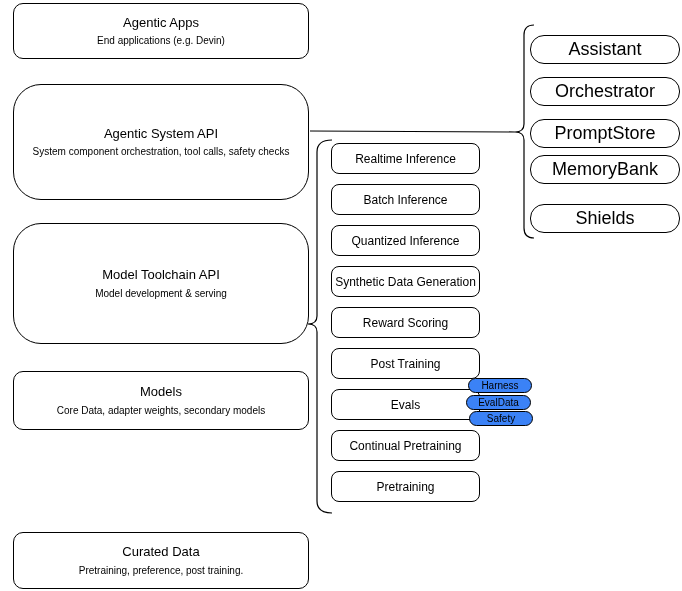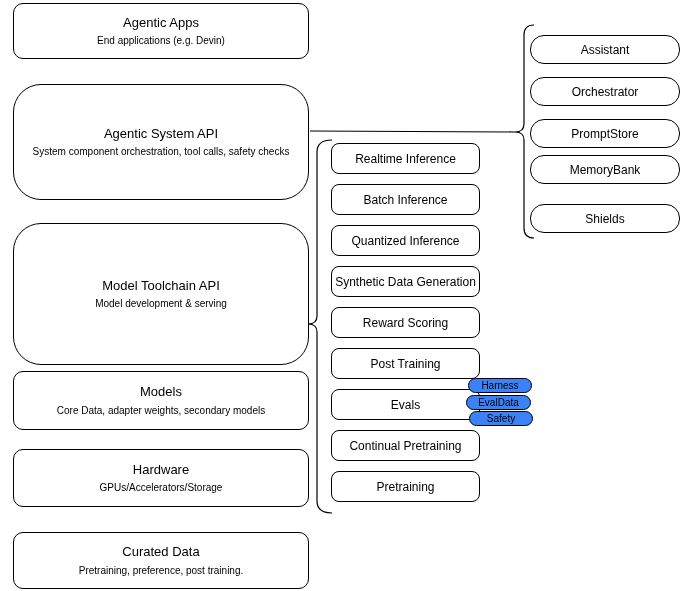--- a/index.html
+++ b/index.html
@@ -7,21 +7,21 @@
   .canvas{position:absolute;left:0;top:0;width:682px;height:591px;overflow:hidden;}
   svg.overlay{position:absolute;left:0;top:0;z-index:1;}
   .box{position:absolute;background:#fff;border:1px solid #000;box-sizing:border-box;
        display:flex;flex-direction:column;align-items:center;justify-content:center;
        text-align:center;z-index:2;}
   .lbox{left:13px;width:296px;border-radius:10px;}
   .bigr{border-radius:28px;}
   .title{font-size:13px;line-height:1.25;white-space:nowrap;}
   .subtitle{font-size:10px;margin-top:4px;line-height:1.2;white-space:nowrap;}
   .mbox{left:331px;width:149px;height:31px;border-radius:8px;font-size:12px;white-space:nowrap;}
-  .rbox{left:530px;width:150px;height:29px;border-radius:14px;font-size:12px;white-space:nowrap;}
+  .rbox{left:530px;width:150px;height:29px;border-radius:14px;font-size:18px;white-space:nowrap;}
   .pill{position:absolute;background:#3b82f6;border:1px solid #000;box-sizing:border-box;
         border-radius:8px;font-size:10px;display:flex;align-items:center;justify-content:center;
         z-index:3;white-space:nowrap;}
 </style>
 </head>
 <body>
 
 <div class="canvas">
 
   <svg class="overlay" width="682" height="591" viewBox="0 0 682 591">
@@ -33,34 +33,30 @@
   <div class="box lbox" style="top:3px;height:56px;">
     <div class="title">Agentic Apps</div>
     <div class="subtitle">End applications (e.g. Devin)</div>
   </div>
 
   <div class="box lbox bigr" style="top:84px;height:116px;">
     <div class="title">Agentic System API</div>
     <div class="subtitle">System component orchestration, tool calls, safety checks</div>
   </div>
 
-  <div class="box lbox bigr" style="top:223px;height:142px;">
+  <div class="box lbox bigr" style="top:223px;height:121px;">
     <div class="title">Model Toolchain API</div>
     <div class="subtitle">Model development &amp; serving</div>
   </div>
 
   <div class="box lbox" style="top:371px;height:59px;">
     <div class="title">Models</div>
     <div class="subtitle">Core Data, adapter weights, secondary models</div>
   </div>
 
-  <div class="box lbox" style="top:449px;height:58px;">
-    <div class="title">Hardware</div>
-    <div class="subtitle">GPUs/Accelerators/Storage</div>
-  </div>
 
   <div class="box lbox" style="top:532px;height:57px;">
     <div class="title">Curated Data</div>
     <div class="subtitle">Pretraining, preference, post training.</div>
   </div>
 
   <div class="box mbox" style="top:143px;">
     <span>Realtime Inference</span>
   </div>
   <div class="box mbox" style="top:184px;">

